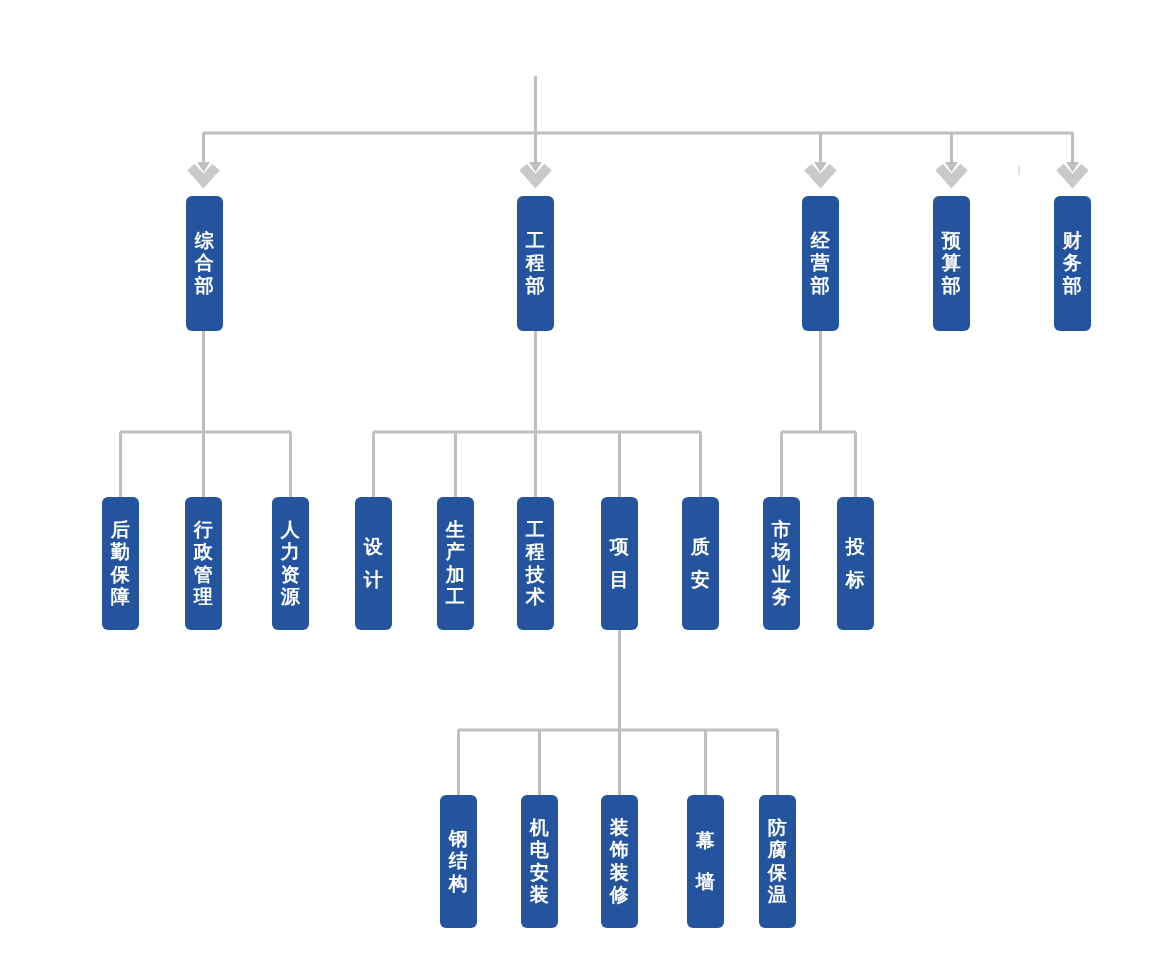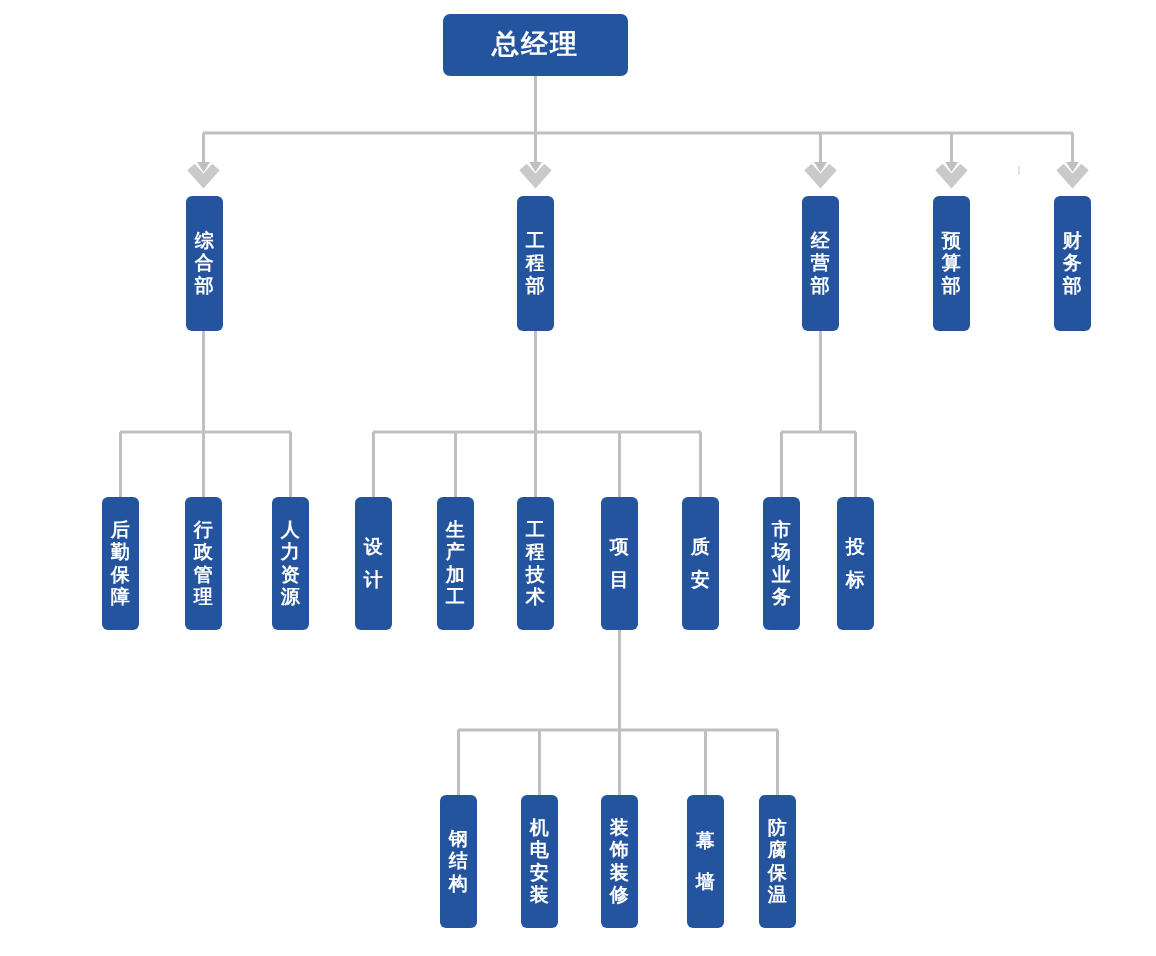--- a/index.html
+++ b/index.html
@@ -133,23 +133,20 @@
       <polyline points="191,167 203.5,181 216,167"></polyline>
       <polyline points="523,167 535.5,181 548,167"></polyline>
       <polyline points="808,167 820.5,181 833,167"></polyline>
       <polyline points="939,167 951.5,181 964,167"></polyline>
       <polyline points="1060,167 1072.5,181 1085,167"></polyline>
     </g>
   </svg>
 
   <div class="artifact" style="left:1018px; top:166px; width:2px; height:9px;"></div>
 
-  <div class="node root" style="left:443px; top:14px; width:185px; height:62px;">
-    <span>总经理</span>
-  </div>
 
   <div class="node vert" style="left:186px; top:196px; width:37px; height:135px;">
     <span class="ch" style="display: contents;"><span class="glyph" style="display: block;">综</span><span class="glyph" style="display: block;">合</span><span class="glyph" style="display: block;">部</span></span>
   </div>
   <div class="node vert" style="left:517px; top:196px; width:37px; height:135px;">
     <span class="ch" style="display: contents;"><span class="glyph" style="display: block;">工</span><span class="glyph" style="display: block;">程</span><span class="glyph" style="display: block;">部</span></span>
   </div>
   <div class="node vert" style="left:802px; top:196px; width:37px; height:135px;">
     <span class="ch" style="display: contents;"><span class="glyph" style="display: block;">经</span><span class="glyph" style="display: block;">营</span><span class="glyph" style="display: block;">部</span></span>
   </div>

